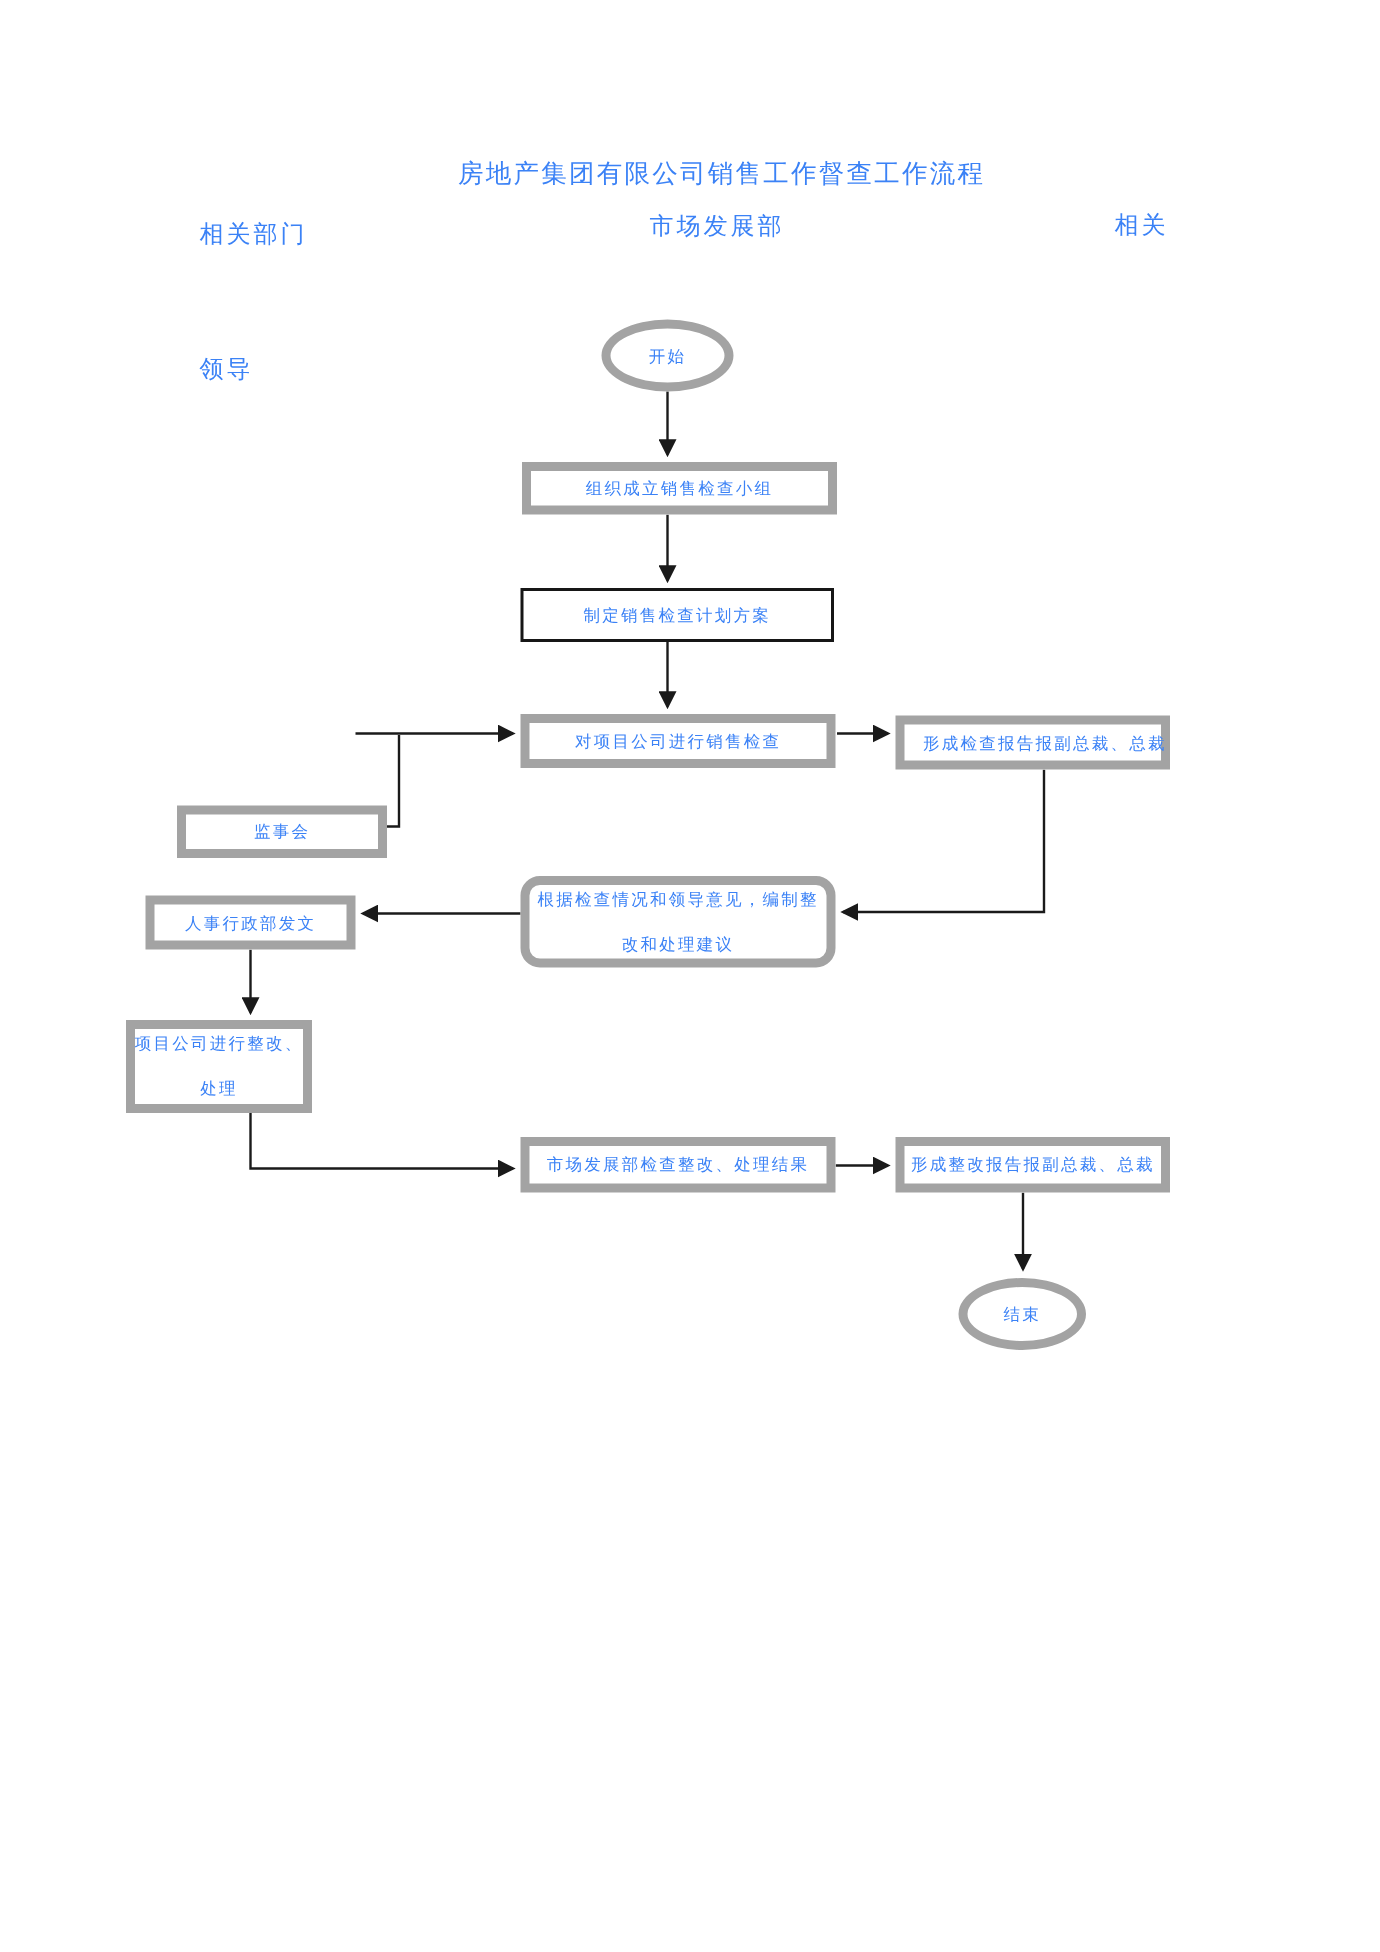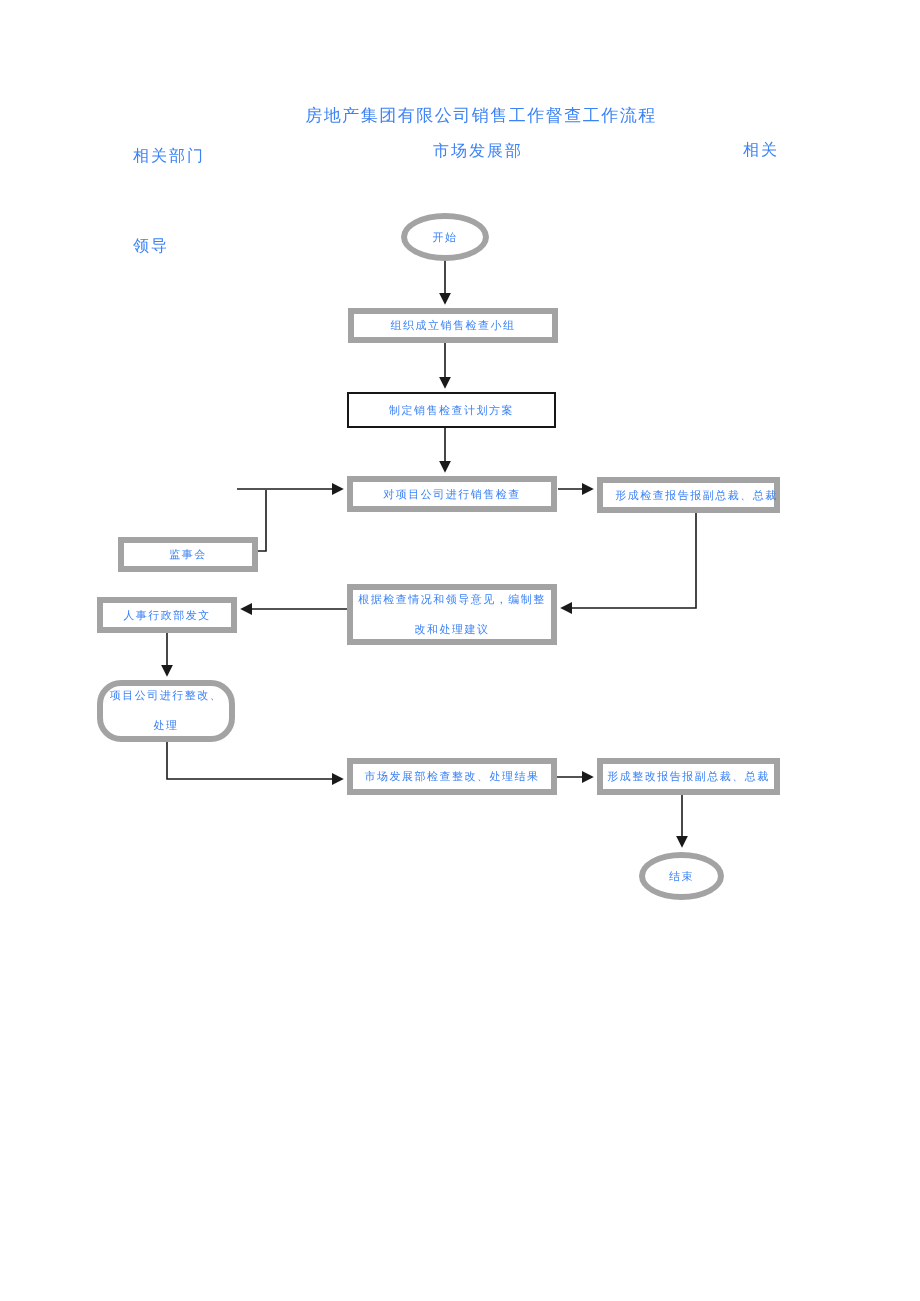--- a/index.html
+++ b/index.html
@@ -64,23 +64,23 @@
   .node.two-line { line-height: 30px; }
 
   
   .n-start            { left: 401px; top: 213px; width: 88px;  height: 48px; }
   .n-organize         { left: 348px; top: 308px; width: 210px; height: 35px; }
   .n-plan             { left: 347px; top: 392px; width: 209px; height: 36px; }
   .n-inspect          { left: 347px; top: 476px; width: 210px; height: 36px; }
   .n-finance          { left: 97px;  top: 475px; width: 140px; height: 38px; }
   .n-supervisory      { left: 97px;  top: 537px; width: 140px; height: 35px; margin-left: 21px; }
   .n-inspection-rep   { left: 597px; top: 477px; width: 183px; height: 36px; padding-left: 16px; }
-  .n-suggestion       { left: 347px; top: 584px; width: 210px; height: 61px; }
+  .n-suggestion       { left: 347px; top: 584px; width: 210px; height: 61px; border-radius: 13px; }
   .n-hr               { left: 97px;  top: 597px; width: 140px; height: 36px; }
-  .n-rectify          { left: 97px;  top: 680px; width: 138px; height: 62px; border-radius: 24px; }
+  .n-rectify          { left: 84px;  top: 680px; width: 124px; height: 62px; }
   .n-market-check     { left: 347px; top: 758px; width: 210px; height: 37px; }
   .n-rectify-rep      { left: 597px; top: 758px; width: 183px; height: 37px; }
   .n-end              { left: 639px; top: 852px; width: 85px;  height: 48px; }
 </style>
 </head>
 <body>
 
 <div class="page">
 
   <svg class="connectors" viewBox="0 0 920 1301" xmlns="http://www.w3.org/2000/svg">

